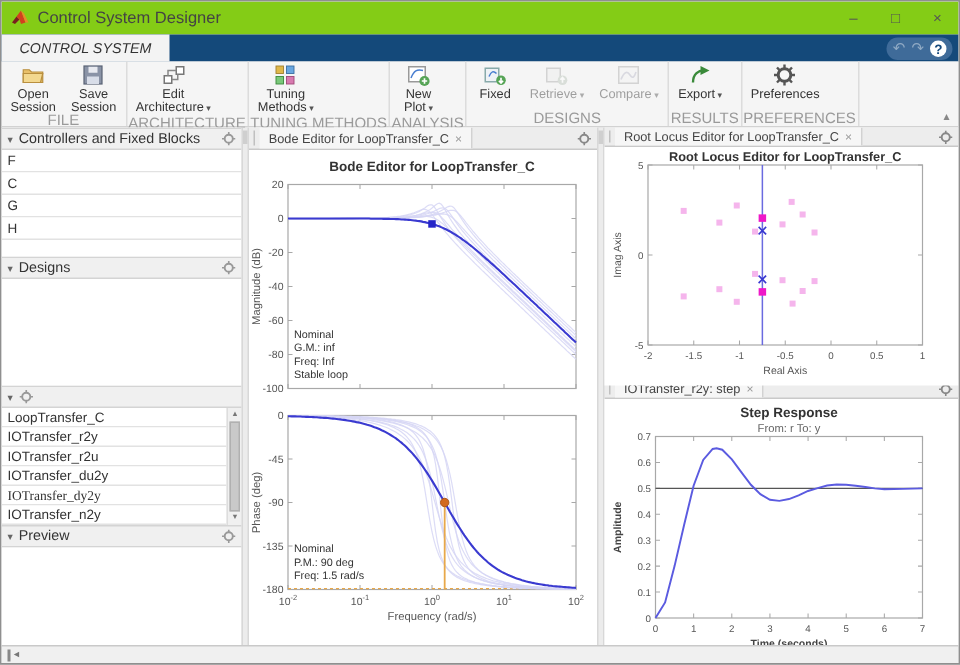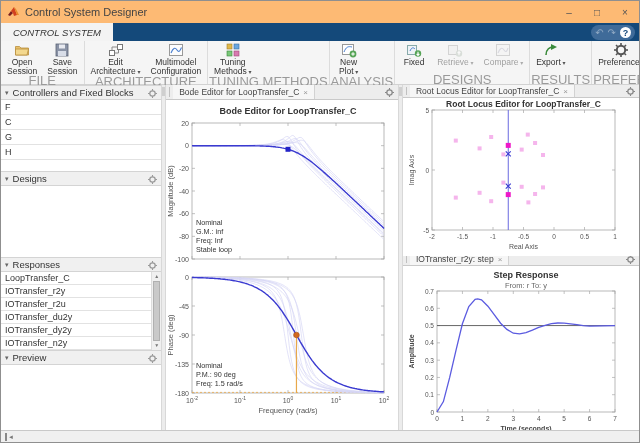--- a/index.html
+++ b/index.html
@@ -1,20 +1,20 @@
 <!DOCTYPE html>
 <html><head>
 <meta charset="utf-8">
 <style>
   * { box-sizing: border-box; margin: 0; padding: 0; }
   html,body { width:640px; height:443px; font-family:"Liberation Sans",sans-serif; background:#808080; }
   .window { position:relative; width:640px; height:443px; background:#f0f0f0; border:1px solid #8f8f8f; overflow:hidden; display:flex; flex-direction:column; }
 
   
-  .titlebar { height:22px; background:#fdba74; display:flex; align-items:center; padding-left:6px; flex:0 0 auto; }
+  .titlebar { height:22px; background:#84cc16; display:flex; align-items:center; padding-left:6px; flex:0 0 auto; }
   .titlebar .ttl { font-size:11px; color:#444; margin-left:5px; flex:1; }
   .winbtns { display:flex; height:100%; }
   .winbtn { width:28px; height:100%; display:flex; align-items:center; justify-content:center; font-size:10px; color:#555; }
 
   
   .ribbonrow { height:18px; background:#14497a; display:flex; align-items:flex-end; flex:0 0 auto; }
   .ribbontab { height:18px; background:#f3f3f3; color:#333; font-size:9.5px; padding:0 12px; display:flex; align-items:center;font-style:italic; }
   .ribbonspacer { flex:1; }
   .qat { height:15px; margin:0 4px 1px 0; background:#3f6b99; border-radius:8px; display:flex; align-items:center; padding:0 4px; gap:4px; }
   .qat .arr { color:#8fa9c4; font-size:10px; line-height:10px; }
@@ -22,21 +22,21 @@
 
   
   .toolbar { height:44px; background:#f5f5f5; border-bottom:1px solid #d2d2d2; display:flex; flex:0 0 auto; }
   .tb-group { display:flex; flex-direction:column; border-right:1px solid #dcdcdc; padding:0 1px; }
   .tb-buttons { display:flex; flex:1; }
   .tb-btn { display:flex; flex-direction:column; align-items:center; padding:1px 5px 0 5px; min-width:36px; }
   .tb-btn.disabled { opacity:.45; }
   .tb-icon { height:16px; display:flex; align-items:center; justify-content:center; }
   .tb-label { font-size:8.5px; line-height:9px; color:#333; text-align:center; white-space:nowrap; }
   .tb-arrow { font-size:6px; color:#555; }
-  .tb-groupname { font-size:13px; color:#9a9a9a; text-align:center; height:9px; line-height:9px; white-space:nowrap; }
+  .tb-groupname { font-size:10px; color:#9a9a9a; text-align:center; height:9px; line-height:9px; white-space:nowrap; }
   .tb-collapse { margin-left:auto; align-self:flex-end; font-size:8px; color:#888; padding:0 6px 2px 0; }
 
   
   .main { flex:1; display:flex; background:#e8e8e8; overflow:hidden; }
   .vsplit { width:5px; background:#ececec; border-left:1px solid #d8d8d8; border-right:1px solid #d8d8d8; position:relative; }
   .vsplit .grab { position:absolute; top:2px; left:0; width:100%; height:9px; background:#cfcfcf; }
 
   
   .sidebar { width:161px; display:flex; flex-direction:column; background:#fff; }
   .sec-header { height:15px; background:#f0f0f0; border-top:1px solid #d4d4d4; border-bottom:1px solid #d4d4d4; display:flex; align-items:center; padding:0 4px; flex:0 0 auto; }
@@ -134,30 +134,20 @@
             <div class="tb-icon">
               <svg width="16" height="16" viewBox="0 0 16 16">
                 <rect x="1.5" y="8.5" width="5" height="5" fill="#fff" stroke="#777"></rect>
                 <rect x="9.5" y="2.5" width="5" height="5" fill="#fff" stroke="#777"></rect>
                 <path d="M6.5 11h4V7.5M4 8.5V5h5.5" fill="none" stroke="#888"></path>
               </svg>
             </div>
             <div class="tb-label">Edit</div>
             <div class="tb-label">Architecture<span class="tb-arrow"> ▾</span></div>
           </div>
-          <div class="tb-btn">
-            <div class="tb-icon">
-              <svg width="16" height="16" viewBox="0 0 16 16">
-                <rect x="1.5" y="2.5" width="13" height="11" fill="#fdfdfd" stroke="#999"></rect>
-                <path d="M3 11c2-5 4-6 6-3s3 1 4.5-2.5" fill="none" stroke="#4a7fd0" stroke-width="1.1"></path>
-              </svg>
-            </div>
-            <div class="tb-label">Multimodel</div>
-            <div class="tb-label">Configuration</div>
-          </div>
         </div>
         <div class="tb-groupname">ARCHITECTURE</div>
       </div>
       <div class="tb-group">
         <div class="tb-buttons">
           <div class="tb-btn">
             <div class="tb-icon">
               <svg width="16" height="16" viewBox="0 0 16 16">
                 <rect x="2" y="2" width="5" height="5" fill="#e0b84a" stroke="#a08030" stroke-width="0.6"></rect>
                 <rect x="9" y="2" width="5" height="5" fill="#6aa7e0" stroke="#3a6fa0" stroke-width="0.6"></rect>
@@ -294,37 +284,36 @@
                 <line x1="5" y1="0" x2="5" y2="2"></line>
                 <line x1="5" y1="8" x2="5" y2="10"></line>
                 <line x1="0" y1="5" x2="2" y2="5"></line>
                 <line x1="8" y1="5" x2="10" y2="5"></line>
               </g>
             </svg></span>
         </div>
         <div class="sec-list" style="height: 71px;"></div>
         <div class="sec-header">
           <span class="tri">▾</span>
-          <span class="sec-title">Responses</span>
           <span><svg width="9" height="9" viewBox="0 0 10 10">
               <circle cx="5" cy="5" r="3" fill="none" stroke="#999" stroke-width="1.4"></circle>
               <g stroke="#999" stroke-width="1.2">
                 <line x1="5" y1="0" x2="5" y2="2"></line>
                 <line x1="5" y1="8" x2="5" y2="10"></line>
                 <line x1="0" y1="5" x2="2" y2="5"></line>
                 <line x1="8" y1="5" x2="10" y2="5"></line>
               </g>
             </svg></span>
         </div>
         <div class="sec-list" style="height: 78px;">
           <div class="row" style="height: 13px; margin-right: 10px;">LoopTransfer_C</div>
           <div class="row" style="height: 13px; margin-right: 10px;">IOTransfer_r2y</div>
           <div class="row" style="height: 13px; margin-right: 10px;">IOTransfer_r2u</div>
           <div class="row" style="height: 13px; margin-right: 10px;">IOTransfer_du2y</div>
-          <div class="row" style="height: 13px; margin-right: 10px;">IOTransfer_dy2y</div>
+          <div class="row" style="height: 13px; margin-right: 10px; font-family: Liberation Serif, serif;">IOTransfer_dy2y</div>
           <div class="row" style="height: 13px; margin-right: 10px;">IOTransfer_n2y</div>
           <div class="sbar">
             <div class="sb-up">▲</div>
             <div class="sb-thumb"></div>
             <div class="sb-dn">▼</div>
           </div>
         </div>
         <div class="sec-header">
           <span class="tri">▾</span>
           <span class="sec-title">Preview</span>

